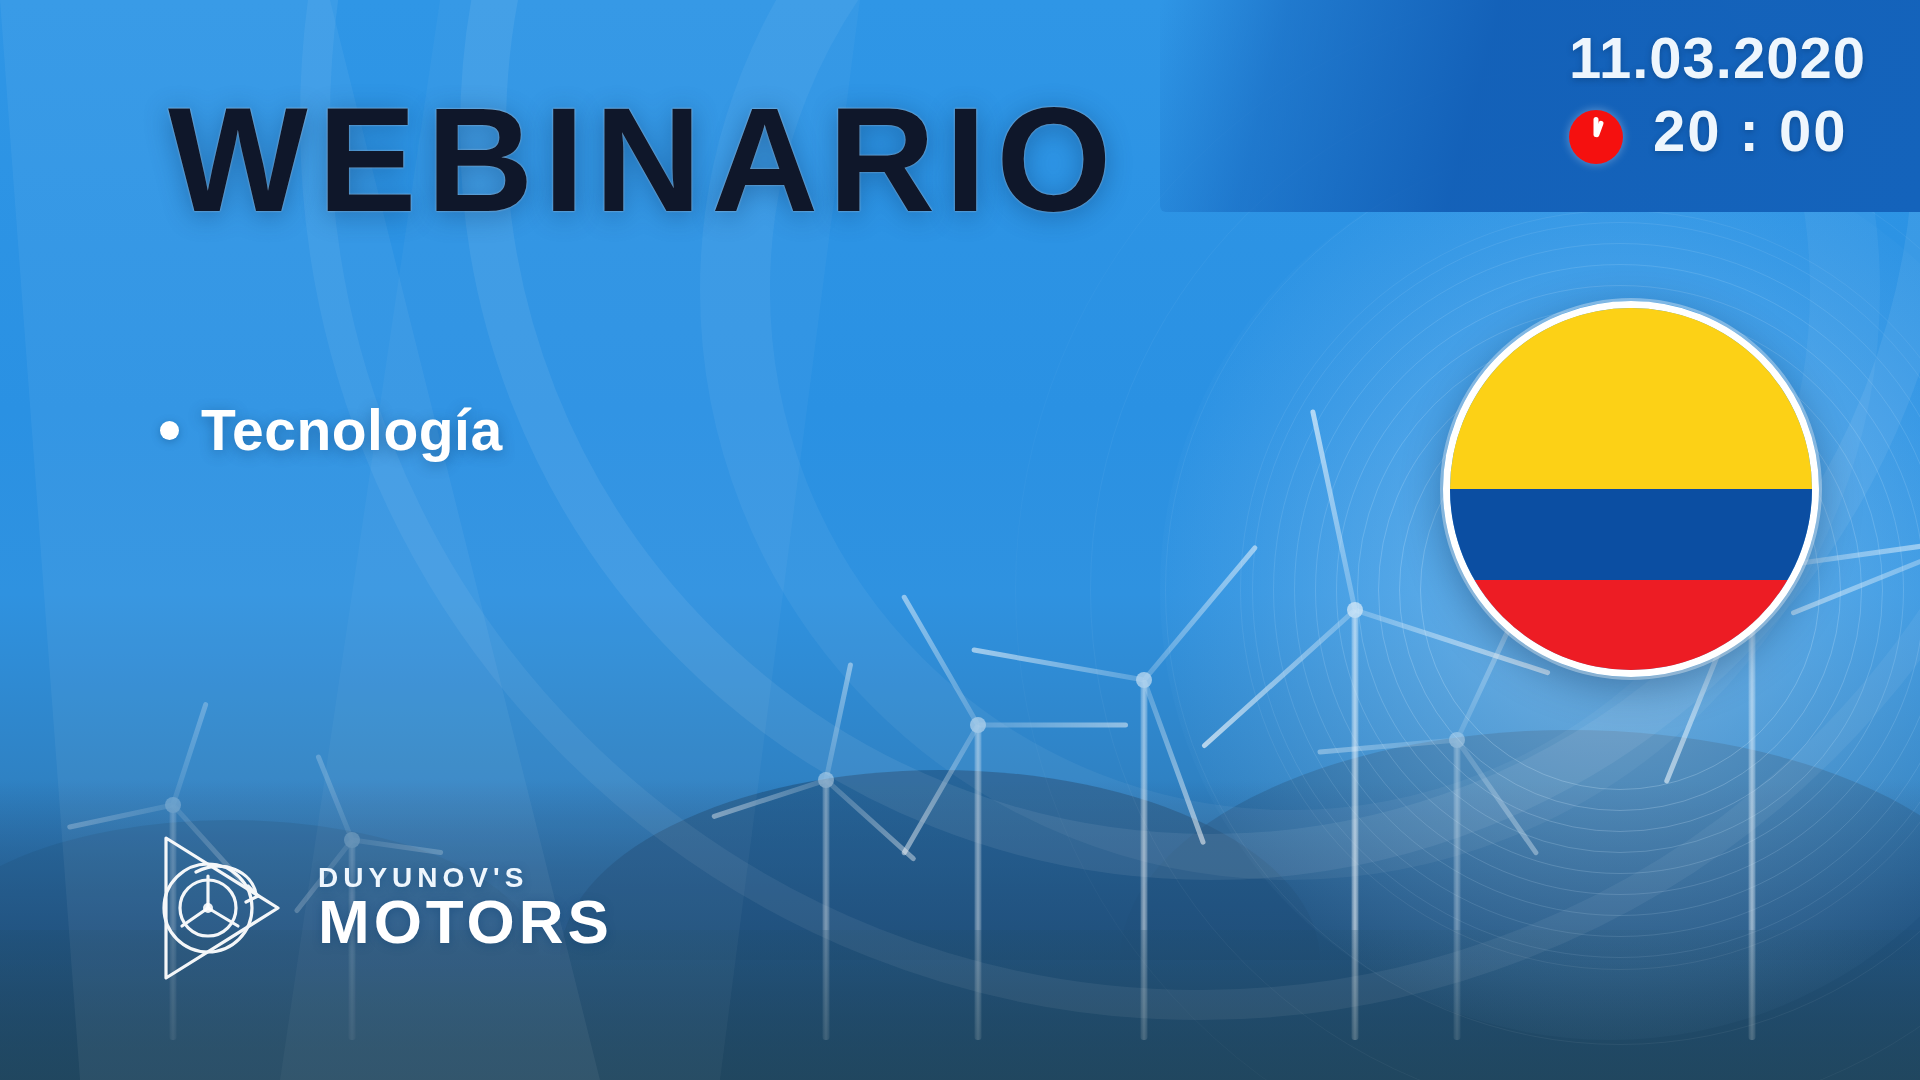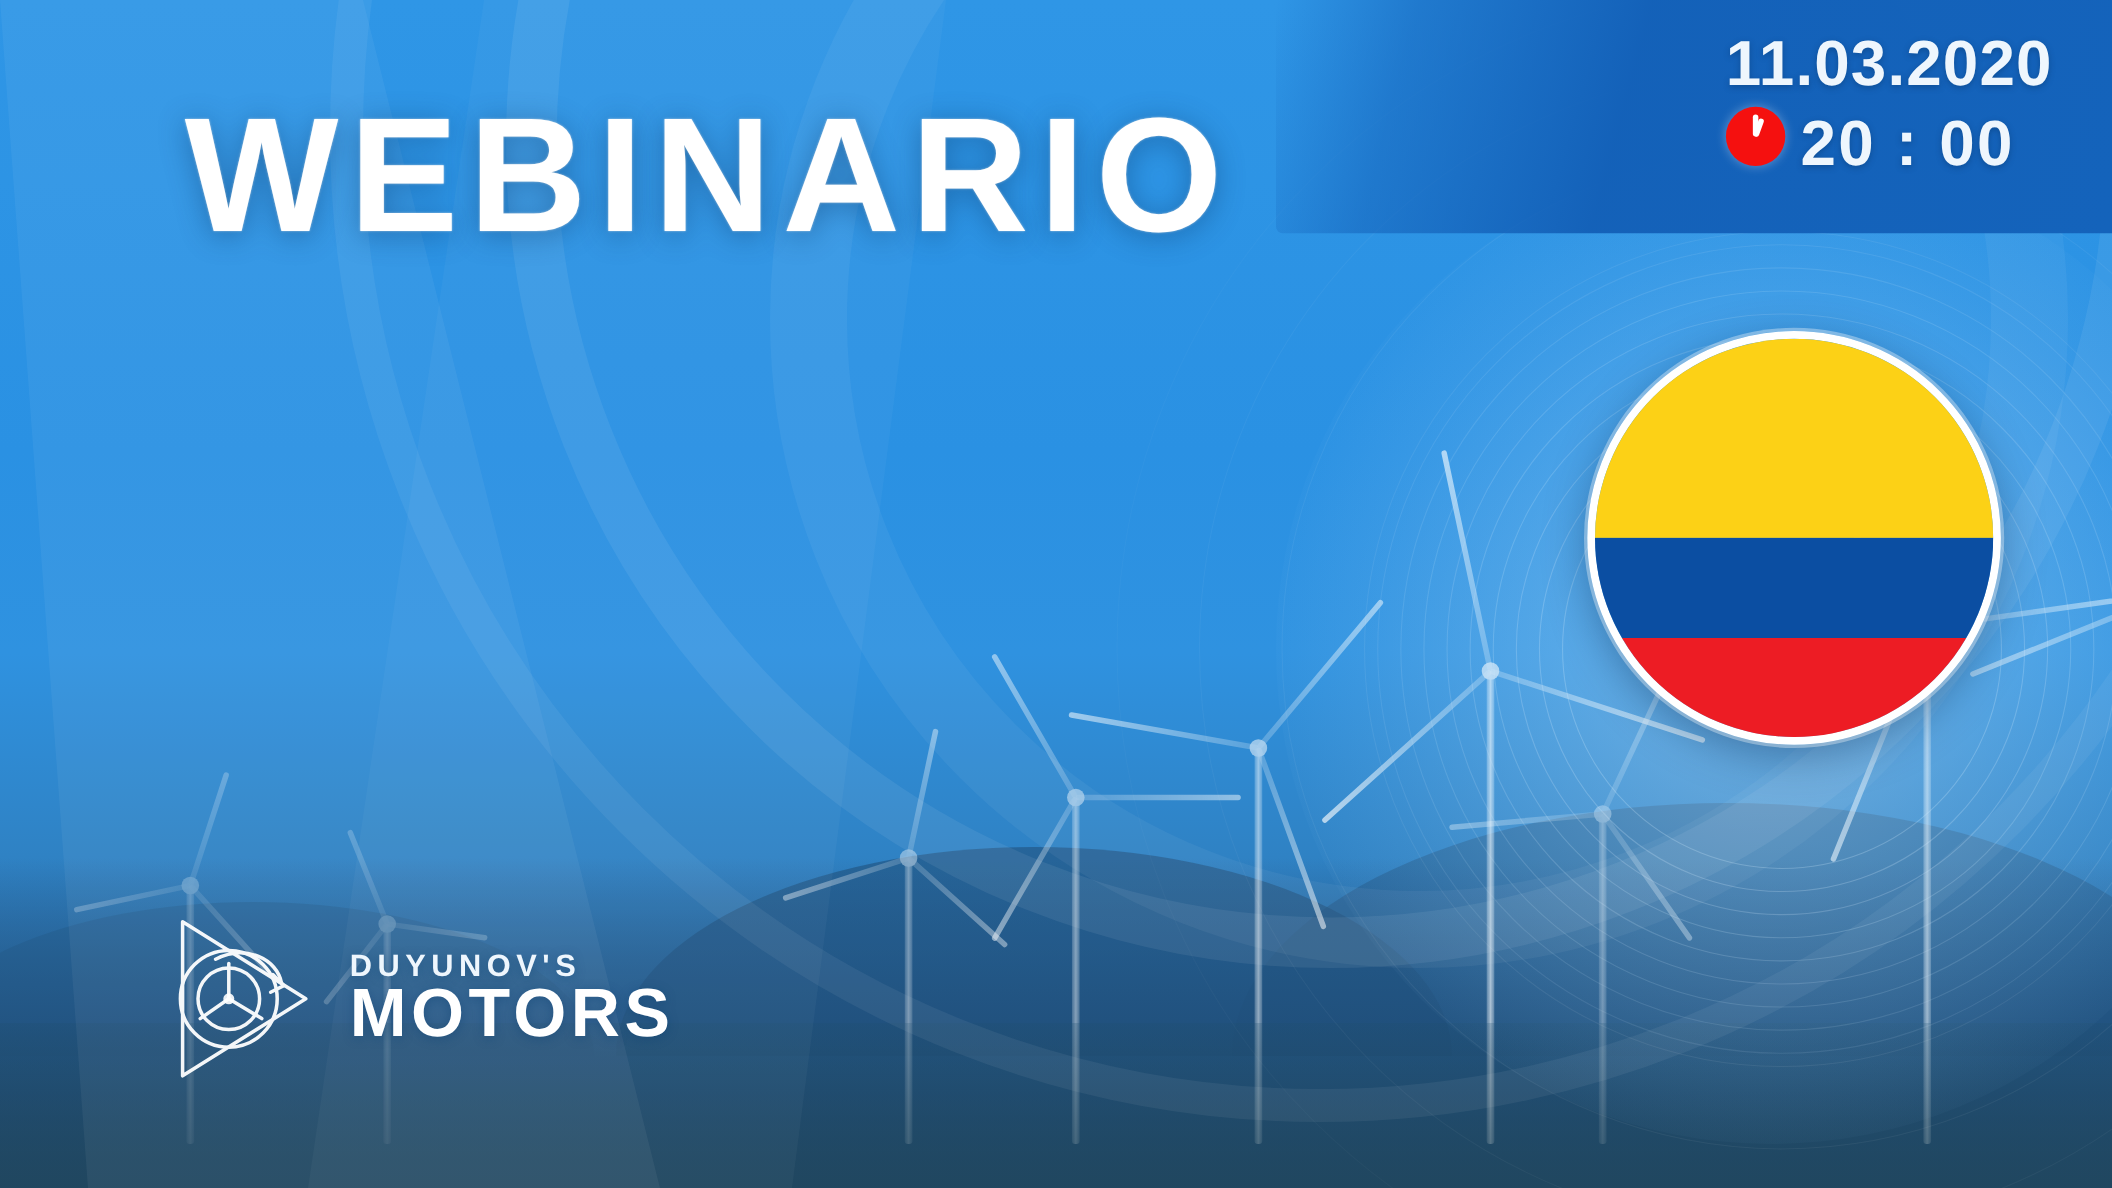--- a/index.html
+++ b/index.html
@@ -108,21 +108,21 @@
     border-bottom-left-radius:6px;
   }
   .datepanel-inner{
     position:absolute; right:54px; top:28px;
     display:flex; flex-direction:column; align-items:flex-start;
   }
   .date-text{
     color:#eef6fd; font-size:58px; font-weight:700; letter-spacing:1px;
     line-height:1.05; text-shadow:0 2px 6px rgba(0,40,80,.35);
   }
-  .time-row{ display:flex; align-items:flex-start; gap:14px; margin-top:8px; }
+  .time-row{ display:flex; align-items:flex-end; gap:30px; margin-top:8px; }
   .time-text{
     color:#eef6fd; font-size:58px; font-weight:700; letter-spacing:2px;
     text-shadow:0 2px 6px rgba(0,40,80,.35);
   }
   .clock-icon{
     width:54px; height:54px; border-radius:50%;
     background:#f5100f; position:relative; flex:0 0 auto;
     box-shadow:0 0 10px rgba(255,255,255,.35);
   }
   .clock-icon::before{ 
@@ -132,21 +132,21 @@
   }
   .clock-icon::after{ 
     content:""; position:absolute; left:50%; top:50%;
     width:5px; height:20px; background:#fff; border-radius:3px;
     transform-origin:50% 100%; transform:translate(-50%,-100%) rotate(0deg);
   }
 
   
   .title{
     position:absolute; left:168px; top:86px;
-    color:#ffffff; font-size:148px; font-weight:700;
+    color:#0f172a; font-size:148px; font-weight:700;
     letter-spacing:10px; line-height:1;
     text-shadow:0 4px 26px rgba(10,60,110,.45), 0 0 2px rgba(255,255,255,.8);
   }
 
   
   .bullets{ position:absolute; left:160px; top:398px; }
   .bullet{
     display:flex; align-items:center; gap:22px;
     margin-bottom:30px;
   }
@@ -294,20 +294,24 @@
       <div class="time-row">
         <div class="clock-icon"></div>
         <div class="time-text">20 : 00</div>
       </div>
     </div>
   </div>
 
   <div class="title">WEBINARIO</div>
 
   <div class="bullets">
+    <div class="bullet">
+      <span class="dot"></span>
+      <span class="bullet-label">Tecnología</span>
+    </div>
   </div>
 
   <div class="logo">
     <svg class="logo-mark" viewBox="0 0 138 160">
       <g fill="none" stroke="#ffffff" stroke-width="3.2" stroke-linejoin="round" stroke-linecap="round" opacity="0.95">
 
         <path d="M14 10 L126 80 L14 150 Z"></path>
 
         <circle cx="56" cy="80" r="44"></circle>
         <circle cx="56" cy="80" r="28"></circle>

